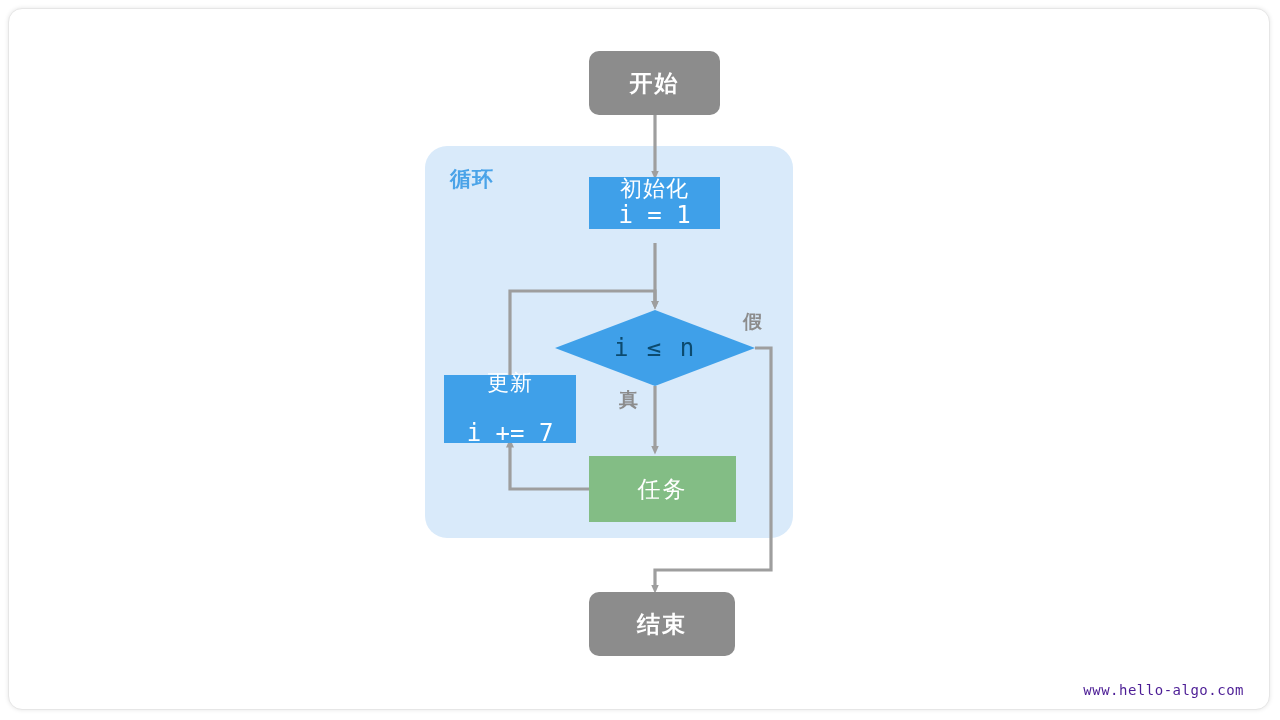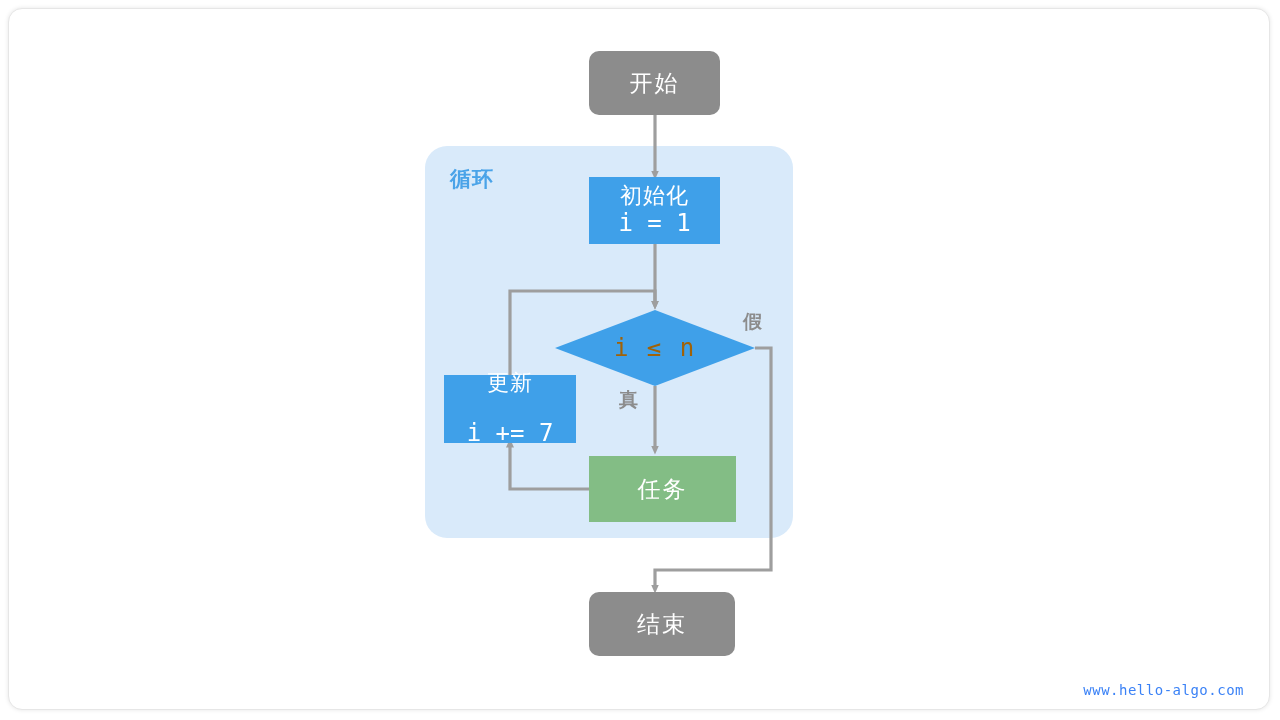--- a/index.html
+++ b/index.html
@@ -65,20 +65,21 @@
     color: #ffffff;
     box-sizing: border-box;
     text-align: center;
   }
 
   .node-terminal {
     background: #8c8c8c;
     border-radius: 10px;
     font-size: 23px;
     letter-spacing: 2px;
+    font-weight: bold;
   }
 
   .node-process-blue {
     background: #3fa0e9;
     font-size: 22px;
   }
 
   .node-process-green {
     background: #83bd85;
     font-size: 23px;
@@ -110,21 +111,21 @@
     inset: 0;
     background: #3fa0e9;
     clip-path: polygon(50% 0%, 100% 50%, 50% 100%, 0% 50%);
   }
   .diamond-text {
     position: absolute;
     inset: 0;
     display: flex;
     align-items: center;
     justify-content: center;
-    color: #a16207;
+    color: #0c4a6e;
     font-family: "DejaVu Sans Mono", "Liberation Mono", monospace;
     font-size: 24px;
     letter-spacing: 2px;
   }
 
   
   .edge-label {
     position: absolute;
     color: #8c8c8c;
     font-size: 19px;
@@ -141,21 +142,21 @@
     height: 720px;
     pointer-events: none;
   }
 
   .watermark {
     position: absolute;
     right: 36px;
     bottom: 22px;
     font-family: "DejaVu Sans Mono", "Liberation Mono", monospace;
     font-size: 14px;
-    color: #3b82f6;
+    color: #4c1d95;
     letter-spacing: 0.5px;
   }
 </style>
 </head>
 <body>
 
 <div id="canvas">
 
   <div class="card-frame"></div>
 
@@ -181,21 +182,21 @@
       <path d="M510,375 L510,291 L655,291 L655,305" marker-end="url(#arrow)"></path>
 
       <path d="M755,348 L771,348 L771,570 L655,570 L655,589" marker-end="url(#arrow)"></path>
     </g>
   </svg>
 
   <div class="node node-terminal" style="left:589px; top:51px; width:131px; height:64px;">
     <span>开始</span>
   </div>
 
-  <div class="node node-process-blue" style="left:589px; top:177px; width:131px; height:67px;">
+  <div class="node node-process-blue" style="left:589px; top:177px; width:131px; height:52px;">
     <span class="node-line-cn">初始化</span>
     <span class="node-line-mono">i = 1</span>
   </div>
 
   <div class="diamond-wrap">
     <div class="diamond-shape"></div>
     <div class="diamond-text">i ≤ n</div>
   </div>
 
   <div class="edge-label" style="left:619px; top:390px;">真</div>

